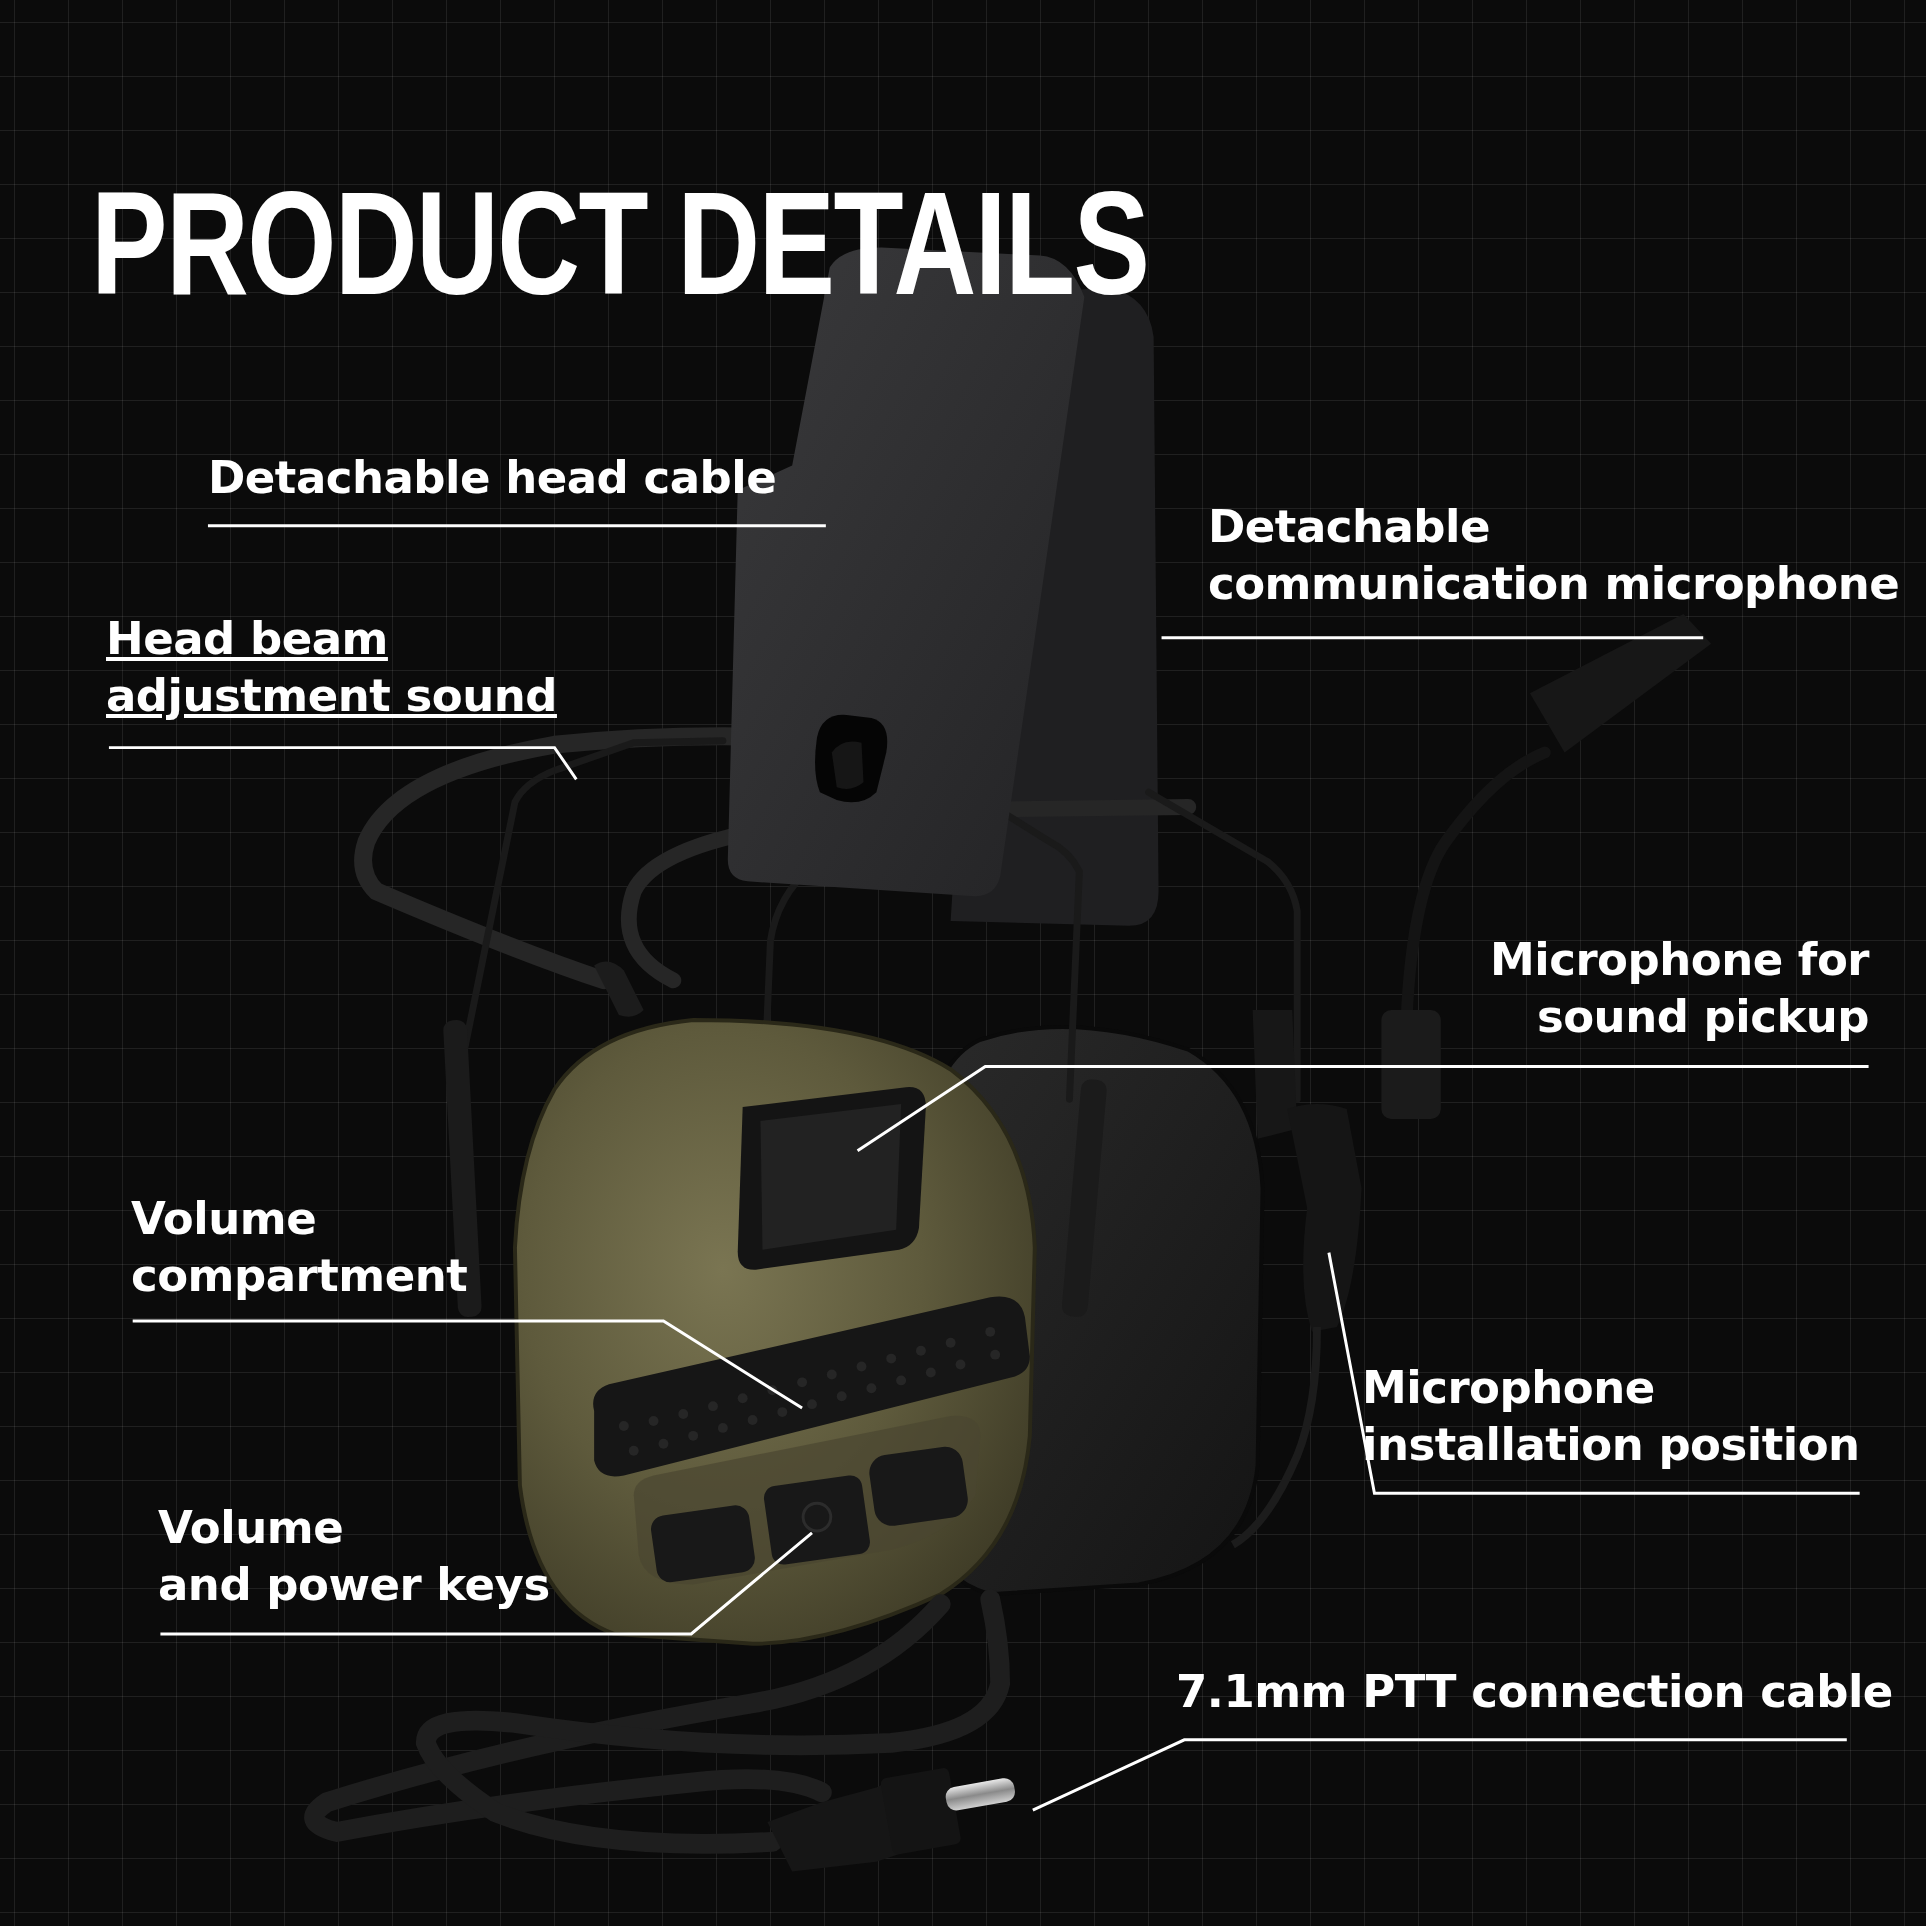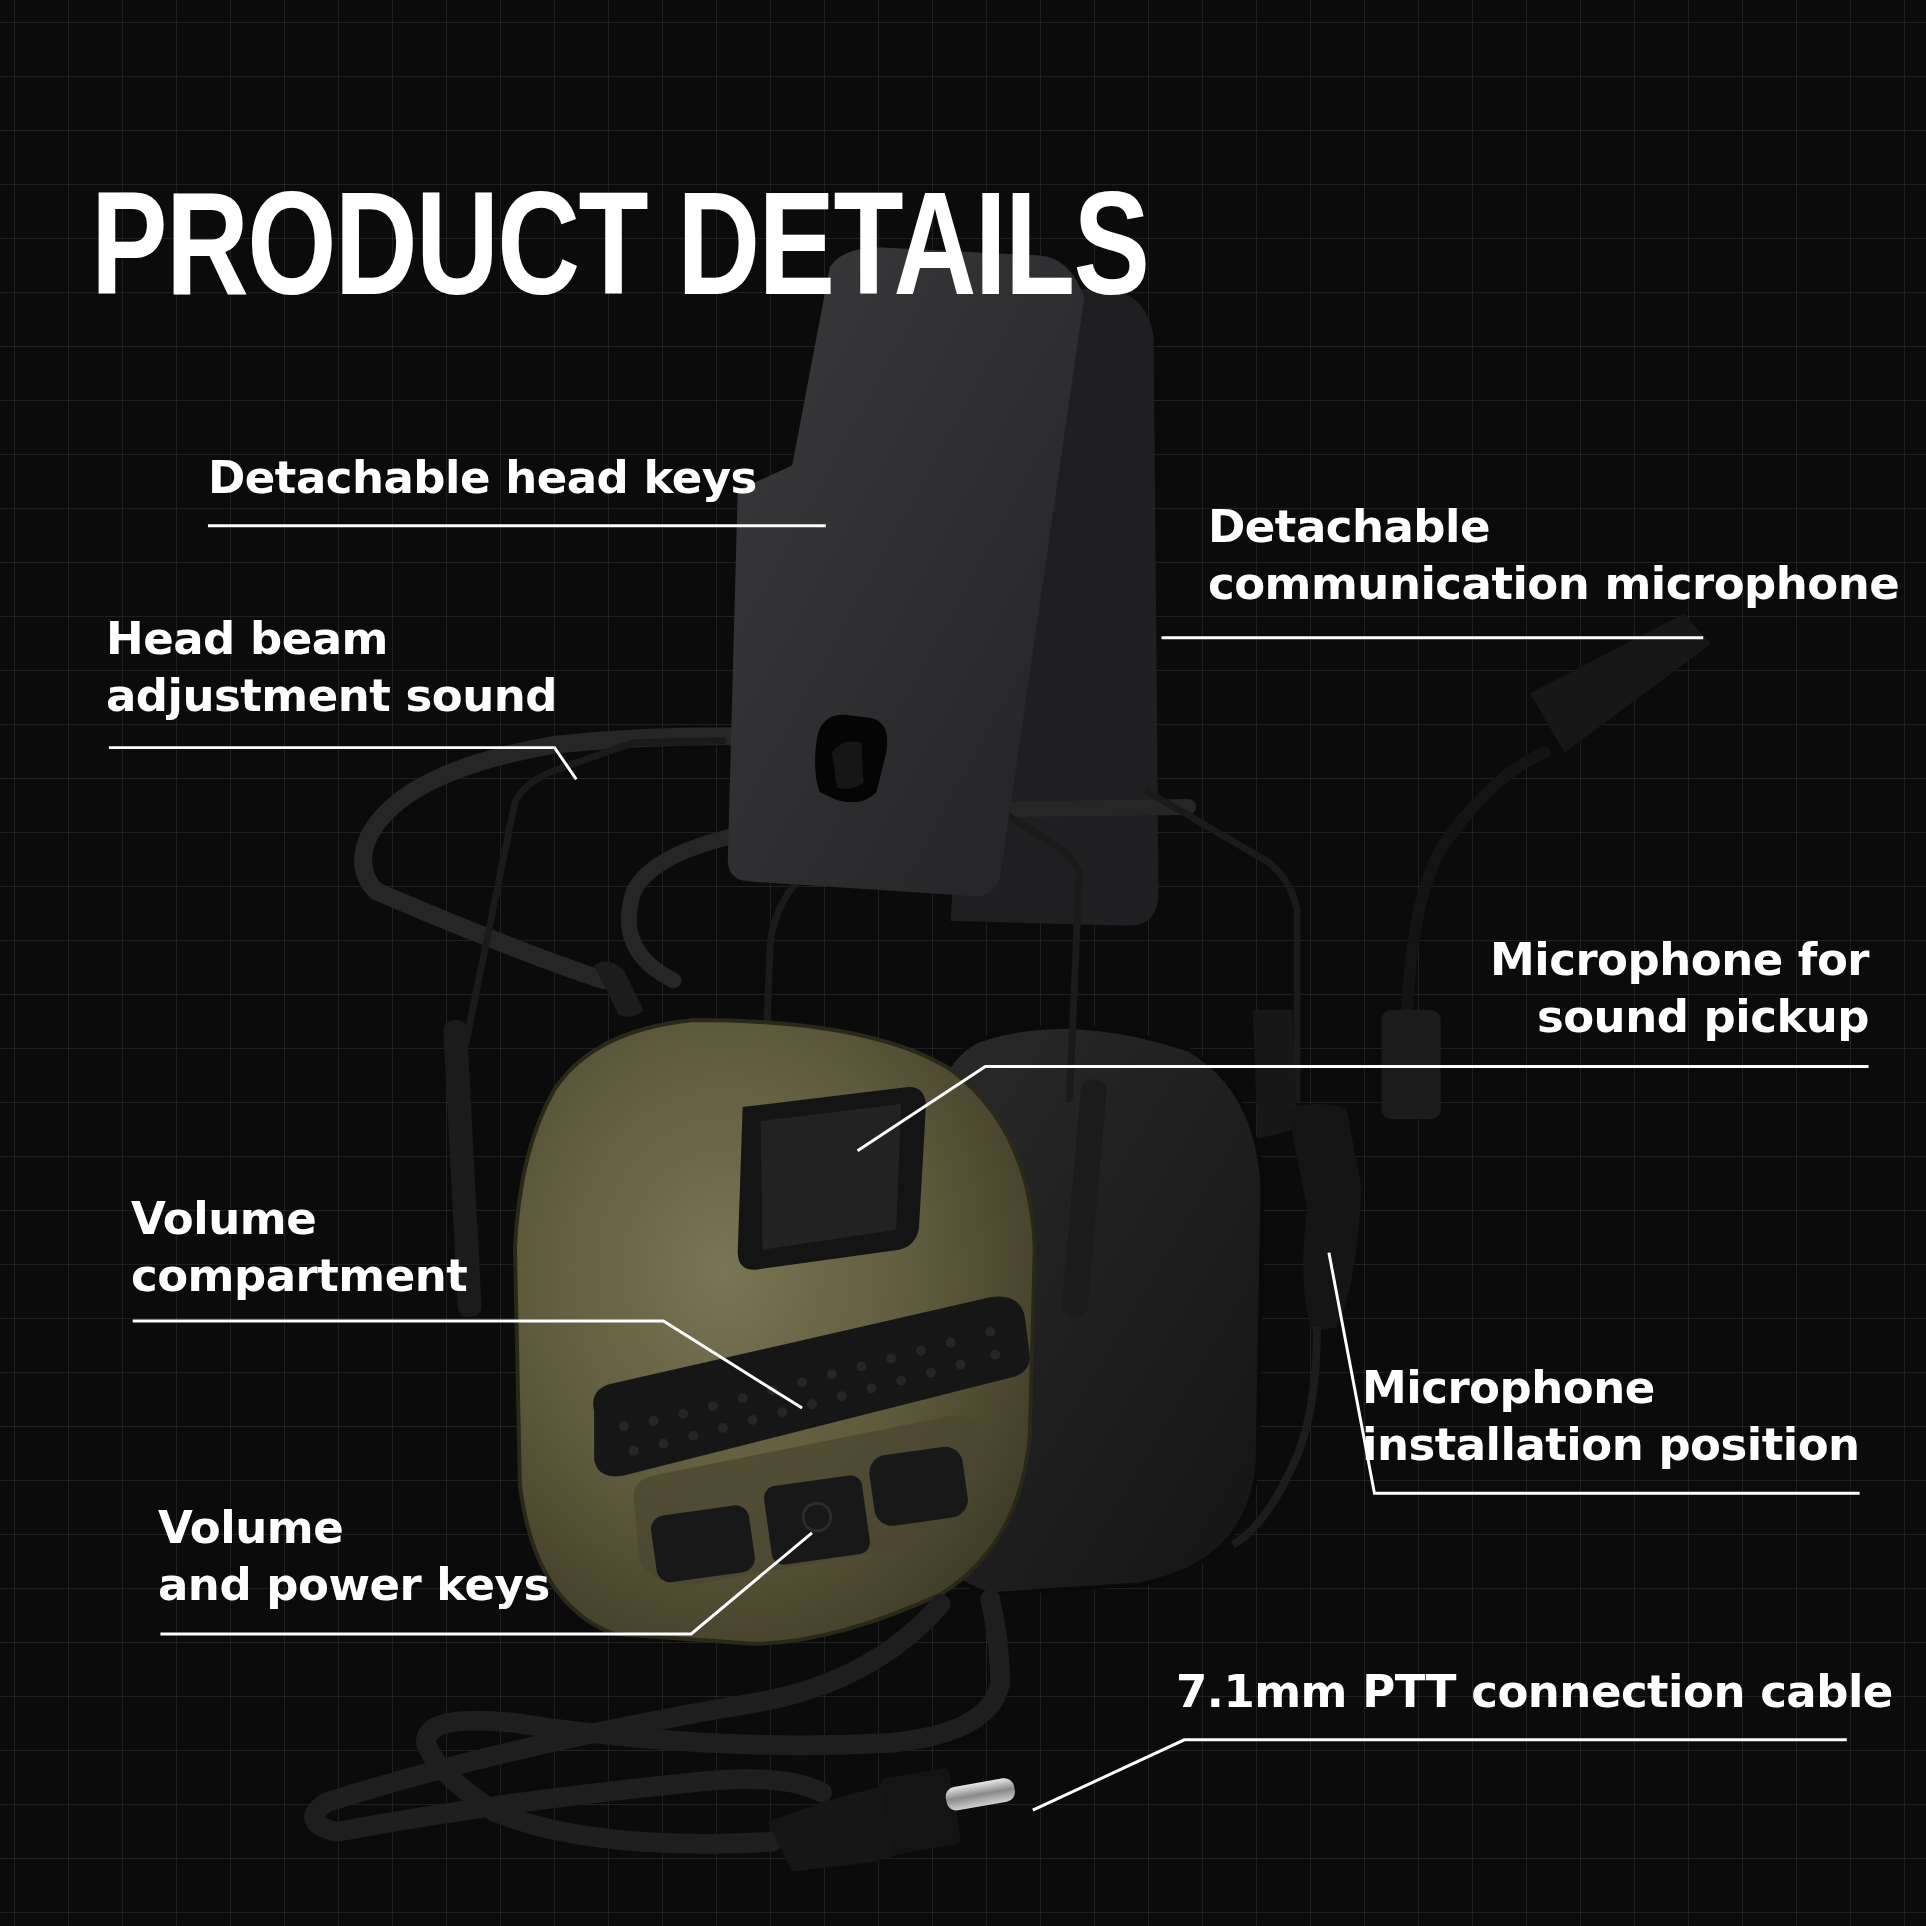--- a/index.html
+++ b/index.html
@@ -166,29 +166,29 @@
     <polyline points="110,755 560,755 582,787"></polyline>
     <polyline points="1887,1077 995,1077 866,1162"></polyline>
     <polyline points="134,1334 670,1334 810,1422"></polyline>
     <polyline points="1878,1508 1388,1508 1342,1265"></polyline>
     <polyline points="162,1650 698,1650 820,1548"></polyline>
     <polyline points="1865,1757 1196,1757 1043,1828"></polyline>
   </g>
 </svg>
 
 <div class="label" style="left:208px; top:449px;">
-  <span>Detachable head keys</span>
+  <span>Detachable head cable</span>
 </div>
 
 <div class="label" style="left:1208px; top:498px;">
   <span>Detachable</span>
   <span>communication microphone</span>
 </div>
 
-<div class="label" style="left:106px; top:610px;">
+<div class="label" style="left:106px; top:610px;text-decoration:underline;">
   <span>Head beam</span>
   <span>adjustment sound</span>
 </div>
 
 <div class="label" style="left:1490px; top:931px;text-align:right;">
   <span>Microphone for</span>
   <span>sound pickup</span>
 </div>
 
 <div class="label" style="left:131px; top:1190px;">

